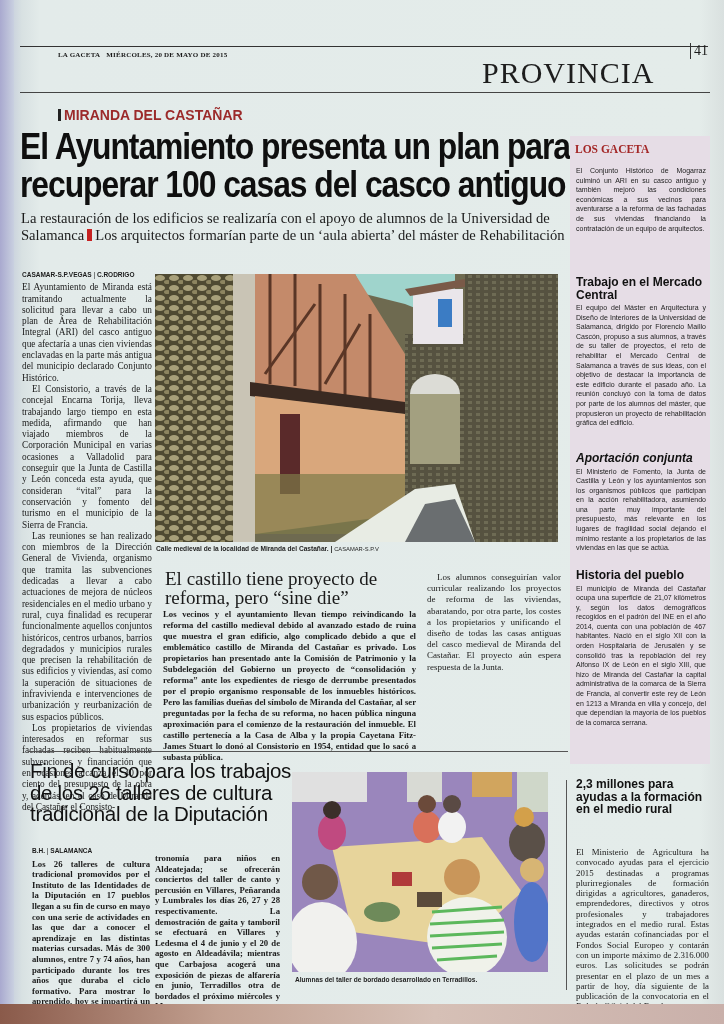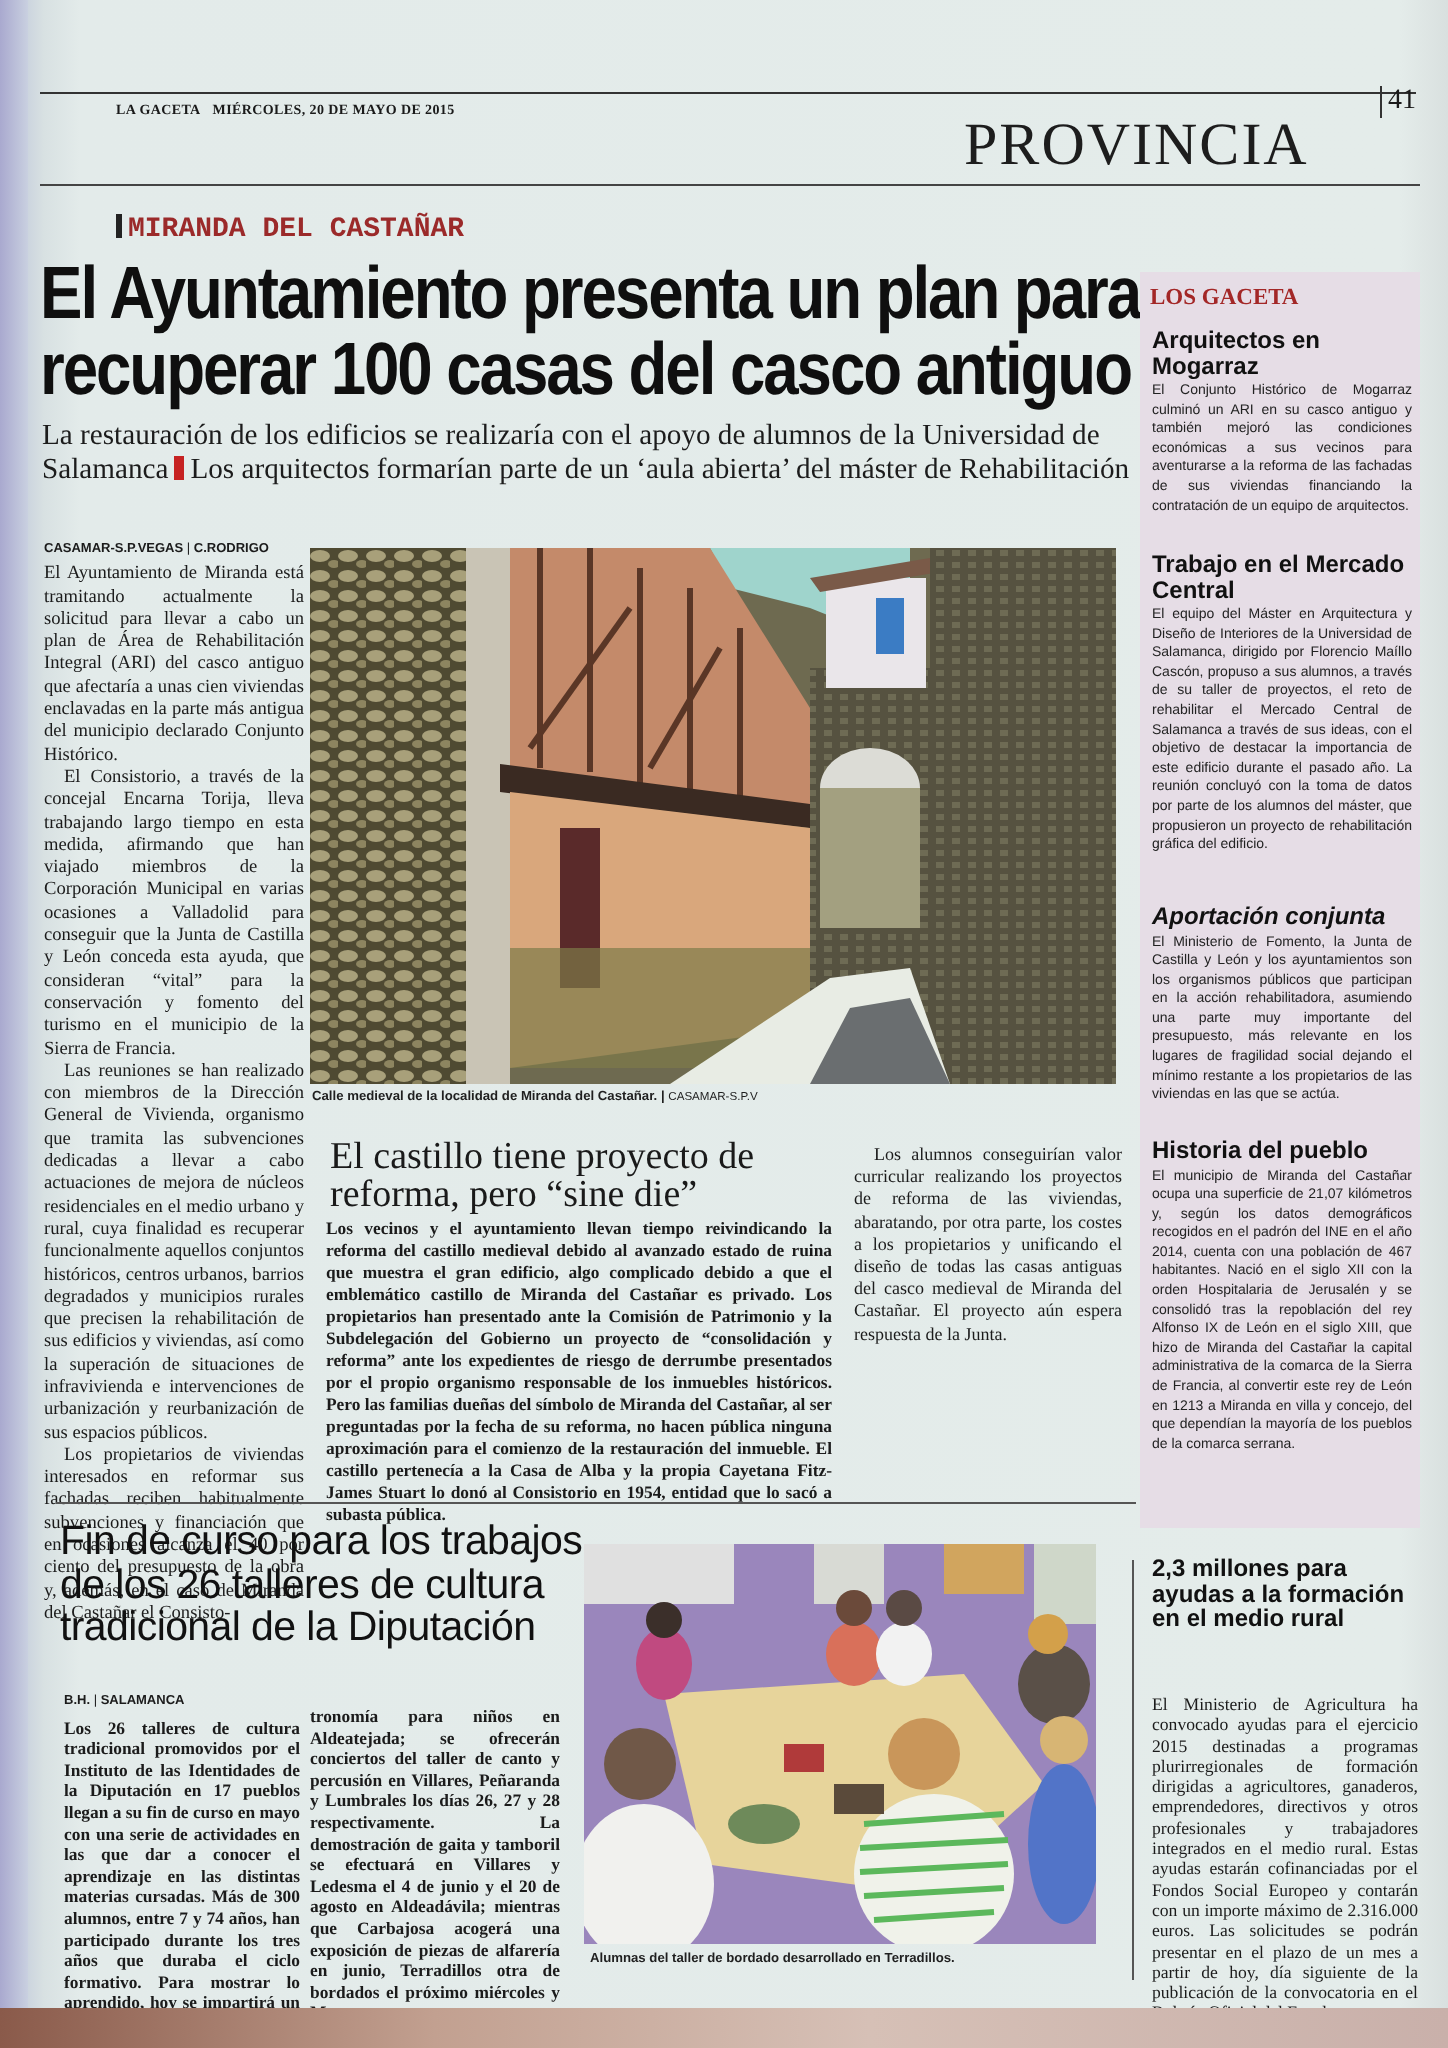--- a/index.html
+++ b/index.html
@@ -22,21 +22,21 @@
     position: absolute; left: 0; top: 1004px; width: 724px; height: 20px;
     background: linear-gradient(90deg, #8a5a4a, #c2a090 30%, #d6c0b6 60%, #c9b0aa);
   }
   
   .hdr-line { position: absolute; height: 1px; background: #333; }
   .masthead { position: absolute; left: 22px; top: 51px; font-size: 7px; font-weight: bold; letter-spacing: .2px; white-space: nowrap; }
   .masthead .logo { font-family: "Liberation Serif", serif; font-weight: bold; margin-right: 4px; padding-left: 36px; }
   .section-title { position: absolute; left: 482px; top: 56px; font-size: 30px; letter-spacing: 1px; font-family: "Liberation Serif", serif; color: #1d1d1d; }
   .page-number { position: absolute; left: 690px; top: 43px; font-size: 14px; border-left: 1px solid #333; padding-left: 3px; }
   
-  .kicker { position: absolute; left: 20px; top: 107px; font-size: 14px; color: #9b2a2a; font-weight: bold; font-family: Liberation Mono, monospace; padding-left: 38px; }
+  .kicker { position: absolute; left: 20px; top: 107px; font-size: 14px; color: #9b2a2a; font-weight: bold; font-family: Liberation Sans, sans-serif; padding-left: 38px; }
   .kicker .bar { display: inline-block; width: 3px; height: 12px; background: #222; margin-right: 3px; vertical-align: -1px; }
   .headline {
     position: absolute; left: 20px; top: 128px; width: 545px;
     font-family: "Liberation Sans", sans-serif; font-weight: bold;
     font-size: 37px; line-height: 38px; letter-spacing: -1.2px; color: #0f0f0f;
     transform: scaleX(0.86); transform-origin: left top; width: 640px;
   }
   .deck {
     position: absolute; left: 21px; top: 210px; width: 545px;
     font-size: 14.6px; line-height: 17px; color: #1c1c1c;
@@ -173,21 +173,20 @@
   <div class="col" style="left:163px; top:609px; width:253px; font-weight:bold; font-size:8.7px; line-height:11px;">
     <p class="noindent">Los vecinos y el ayuntamiento llevan tiempo reivindicando la reforma del castillo medieval debido al avanzado estado de ruina que muestra el gran edificio, algo complicado debido a que el emblemático castillo de Miranda del Castañar es privado. Los propietarios han presentado ante la Comisión de Patrimonio y la Subdelegación del Gobierno un proyecto de “consolidación y reforma” ante los expedientes de riesgo de derrumbe presentados por el propio organismo responsable de los inmuebles históricos. Pero las familias dueñas del símbolo de Miranda del Castañar, al ser preguntadas por la fecha de su reforma, no hacen pública ninguna aproximación para el comienzo de la restauración del inmueble. El castillo pertenecía a la Casa de Alba y la propia Cayetana Fitz-James Stuart lo donó al Consistorio en 1954, entidad que lo sacó a subasta pública.</p>
   </div>
   <div class="col" style="left:427px; top:572px; width:134px; font-size:9px; line-height:11.2px;">
     <p>Los alumnos conseguirían valor curricular realizando los proyectos de reforma de las viviendas, abaratando, por otra parte, los costes a los propietarios y unificando el diseño de todas las casas antiguas del casco medieval de Miranda del Castañar. El proyecto aún espera respuesta de la Junta.</p>
   </div>
 
   <div class="sidebar"></div>
   <div class="sidebar-title">LOS GACETA</div>
   <div class="sb-block" style="top:164px;">
-    <div class="sb-h">Arquitectos en Mogarraz</div>
     <div class="sb-t">El Conjunto Histórico de Mogarraz culminó un ARI en su casco antiguo y también mejoró las condiciones económicas a sus vecinos para aventurarse a la reforma de las fachadas de sus viviendas financiando la contratación de un equipo de arquitectos.</div>
   </div>
   <div class="sb-block" style="top:276px;">
     <div class="sb-h">Trabajo en el Mercado Central</div>
     <div class="sb-t">El equipo del Máster en Arquitectura y Diseño de Interiores de la Universidad de Salamanca, dirigido por Florencio Maíllo Cascón, propuso a sus alumnos, a través de su taller de proyectos, el reto de rehabilitar el Mercado Central de Salamanca a través de sus ideas, con el objetivo de destacar la importancia de este edificio durante el pasado año. La reunión concluyó con la toma de datos por parte de los alumnos del máster, que propusieron un proyecto de rehabilitación gráfica del edificio.</div>
   </div>
   <div class="sb-block" style="top:452px;">
     <div class="sb-h italic">Aportación conjunta</div>
     <div class="sb-t">El Ministerio de Fomento, la Junta de Castilla y León y los ayuntamientos son los organismos públicos que participan en la acción rehabilitadora, asumiendo una parte muy importante del presupuesto, más relevante en los lugares de fragilidad social dejando el mínimo restante a los propietarios de las viviendas en las que se actúa.</div>
   </div>

